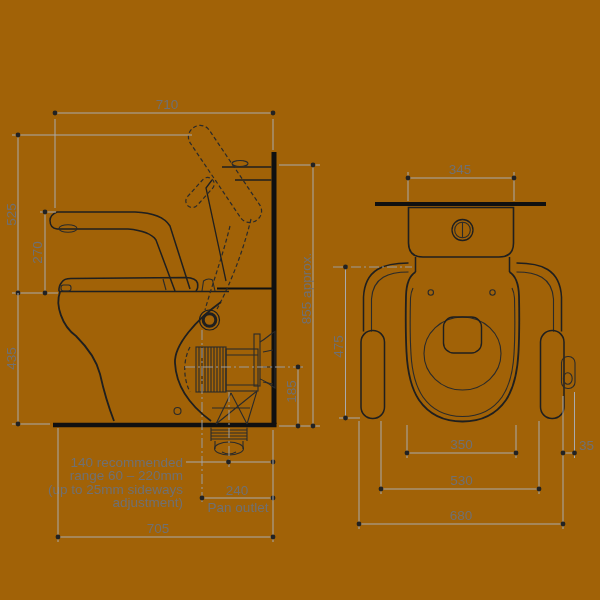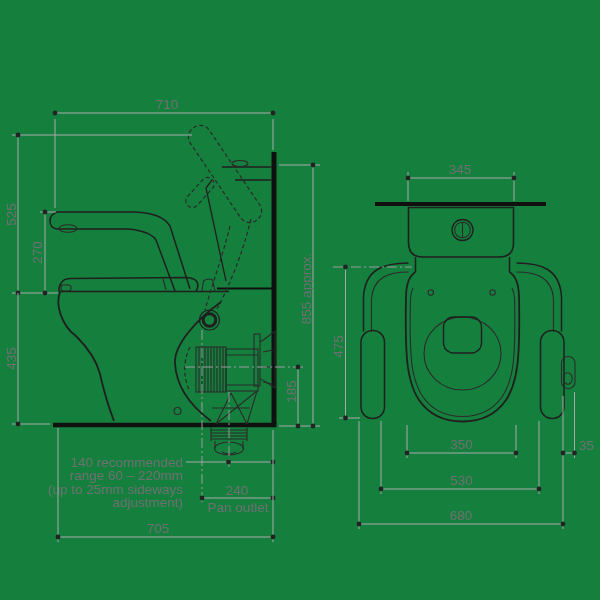--- a/index.html
+++ b/index.html
@@ -1,16 +1,16 @@
 <!DOCTYPE html>
 <html><head>
 <meta charset="utf-8">
 <style>
   html,body{margin:0;padding:0;background:#ffffff;}
-  .page{width:600px;height:600px;background:#15803d;position:relative;overflow:hidden;text-align:right;}
+  .page{width:600px;height:600px;background:#a16207;position:relative;overflow:hidden;text-align:right;}
   svg{display:block;}
   text{font-family:"Liberation Sans","DejaVu Sans",sans-serif;font-size:13.5px;fill:#6f7073;}
   .ink{stroke:#1f1f1f;fill:none;}
   .ink-thin{stroke:#2a2a2a;fill:none;stroke-width:1.1;}
   .heavy{stroke:#101010;fill:none;}
   .dim{stroke:#a9aaac;stroke-width:1;fill:none;}
   .cline{stroke:#9b9c9e;stroke-width:1;fill:none;stroke-dasharray:10 3 2 3;}
   .dash{stroke:#2a2a2a;fill:none;stroke-width:1.2;stroke-dasharray:4 2.6;}
   .dot{fill:#222;stroke:none;}
 </style>

